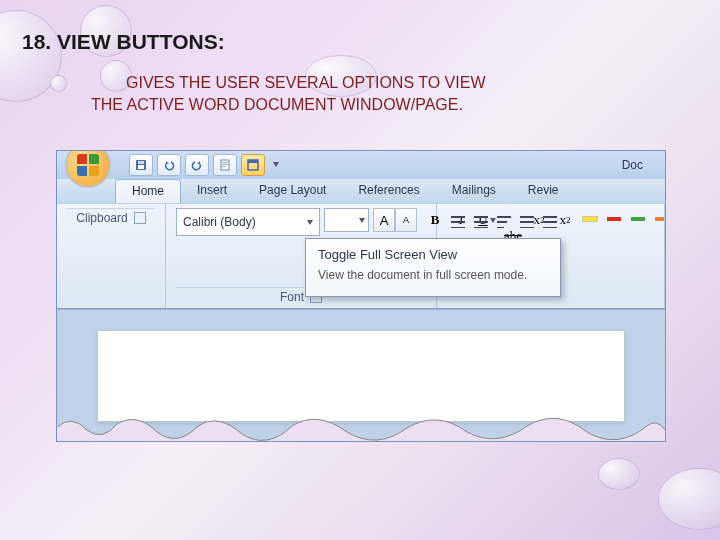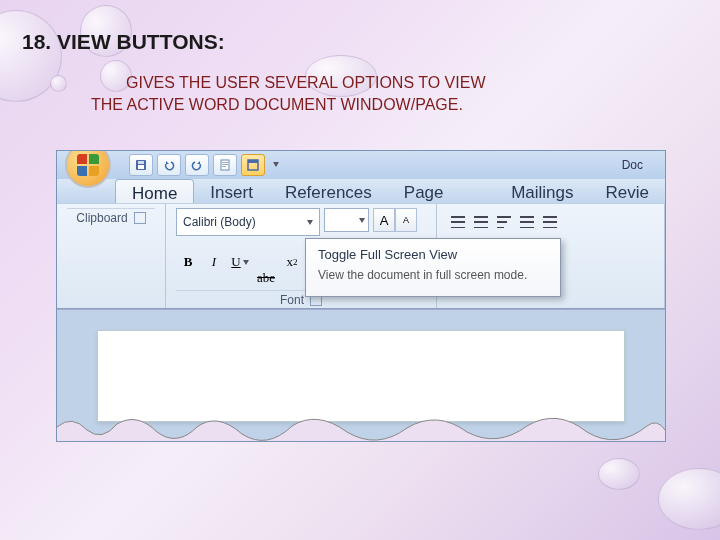--- a/index.html
+++ b/index.html
@@ -106,21 +106,21 @@
   }
   .doctitle { margin-left: auto; margin-right: 22px; color:#335; font-size:12px; }
 
   
   .tabs {
     display: flex;
     height: 24px;
     background: linear-gradient(#dce8f6, #c2d6ee);
     padding-left: 58px;
     gap: 0;
-    font-size: 17px;
+    font-size: 12px;
     color: #2a3850;
   }
   .tab {
     padding: 4px 16px;
     cursor: default;
   }
   .tab.active {
     background: linear-gradient(#f5f9fd, #eaf0f8);
     border: 1px solid #9cb4d4;
     border-bottom: none;
@@ -313,37 +313,37 @@
       <div class="q" style="width:12px;background:transparent;border:none;">
           <span class="tri"></span>
         </div>
     </div>
     <div class="doctitle">Doc</div>
   </div>
 
   <div class="tabs">
     <div class="tab active">Home</div>
     <div class="tab">Insert</div>
+    <div class="tab">Page Layout</div>
     <div class="tab">References</div>
-    <div class="tab">Page Layout</div>
     <div class="tab">Mailings</div>
     <div class="tab">Revie</div>
   </div>
 
   <div class="ribbon">
 
     <div class="group" style="width:88px;">
       <div class="group-label">
           <span>Clipboard</span>
           <span class="launcher"></span>
         </div>
     </div>
 
     <div class="group font-group" style="width:250px;">
-      <div class="group-body" style="flex-direction:column;">
+      <div class="group-body" style="flex-direction:row;">
         <div class="font-row1">
           <div class="font-combo">
             <span>Calibri (Body)</span>
             <span class="tri"></span>
           </div>
           <div class="size-combo">
               <span class="tri"></span>
             </div>
           <div class="grow-shrink">
             <div class="aa">

